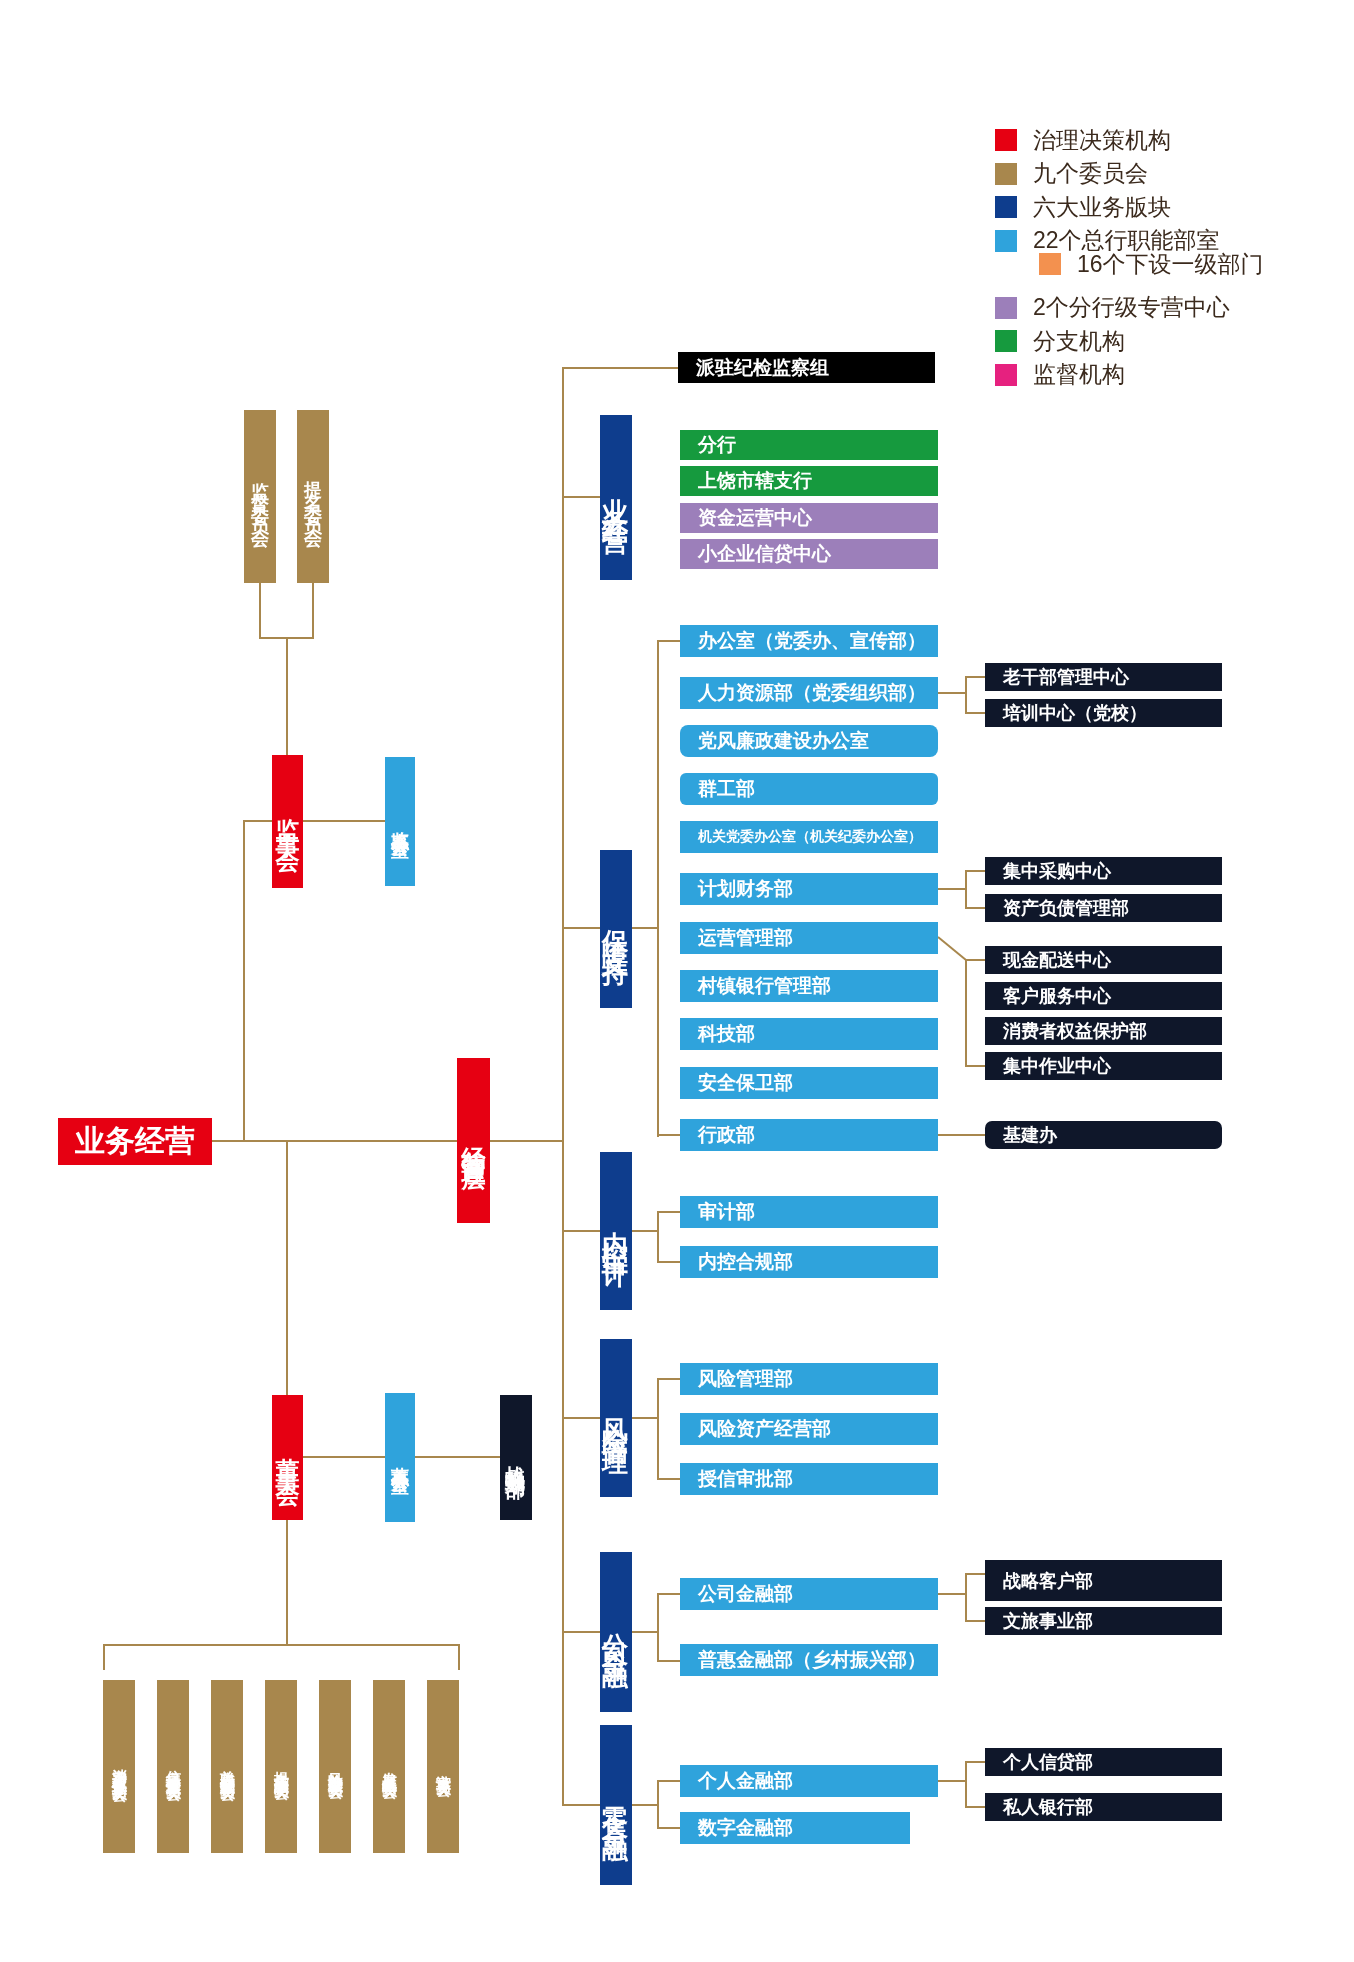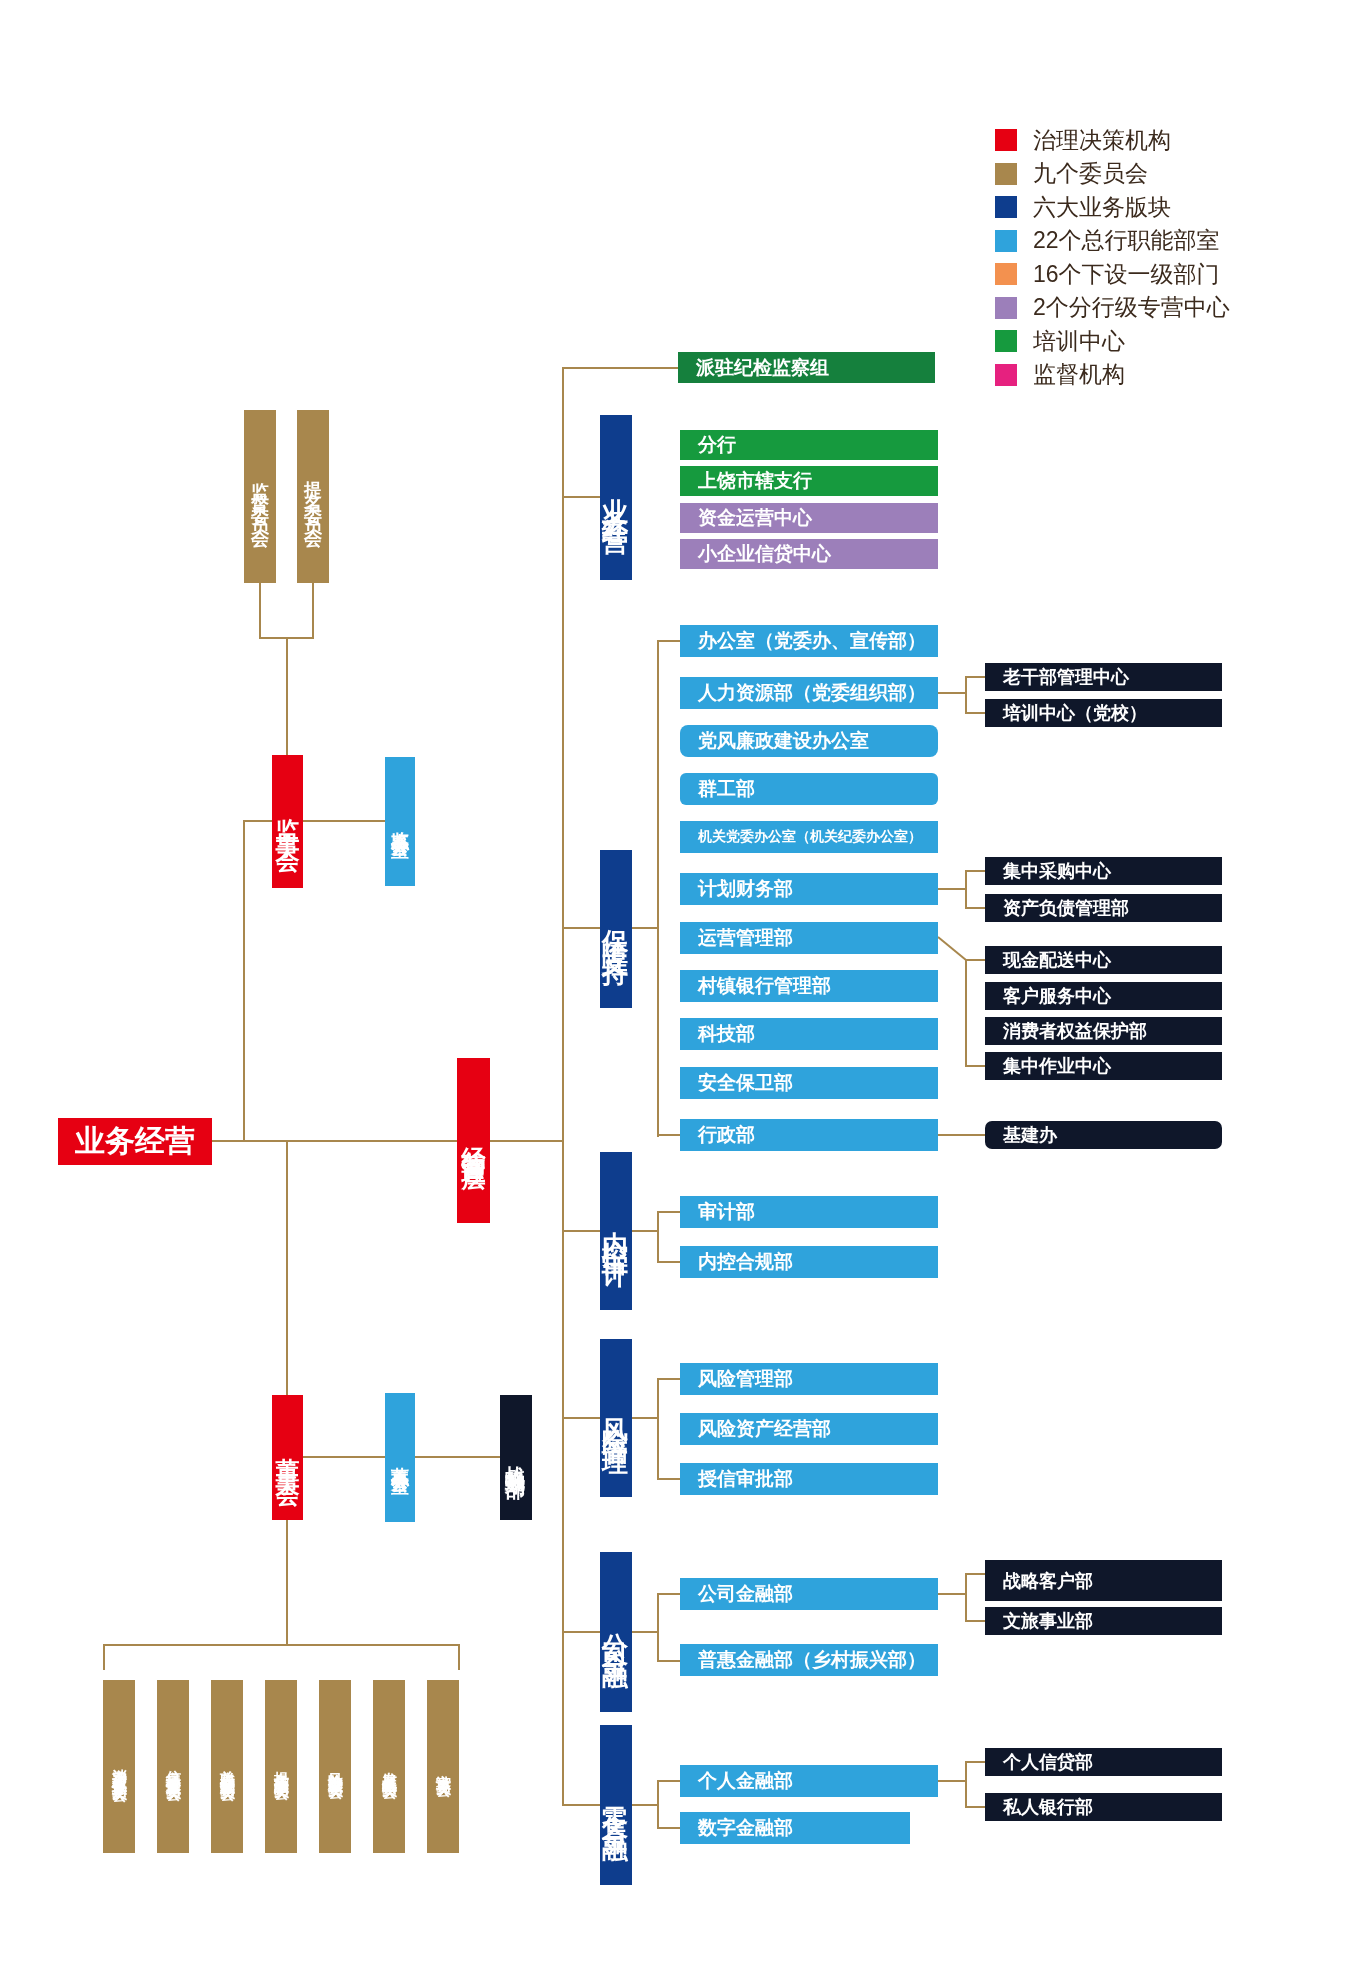--- a/index.html
+++ b/index.html
@@ -4,21 +4,21 @@
 <style>
   html,body{margin:0;padding:0;background:#ffffff;}
   #canvas{position:relative;width:1354px;height:1962px;background:#ffffff;overflow:hidden;
           font-family:"Liberation Sans","DejaVu Sans",sans-serif;}
   .box{position:absolute;color:#fff;font-weight:bold;box-sizing:border-box;}
   .v{writing-mode:vertical-rl;text-orientation:upright;display:flex;align-items:center;justify-content:center;}
   .h{display:flex;align-items:center;padding-left:18px;font-size:19px;}
   .c{justify-content:center;padding-left:0;}
   .red{background:#e60012}.gold{background:#a8874d}.navy{background:#0e3d8d}
   .sky{background:#2fa3dc}.orange{background:#0f172a}.purple{background:#9c7fba}
-  .green{background:#169a3e}.pink{background:#15803d}
+  .green{background:#169a3e}.pink{background:#000000}
   .hl{position:absolute;height:2px;background:#a8874d}
   .vl{position:absolute;width:2px;background:#a8874d}
   .hdr{font-size:26px;letter-spacing:10px;}
   .cmte{font-size:15px;letter-spacing:2px;padding:4px 0;}
   .sub{font-size:18px;}
   .xs{font-size:14px;}
   #legend{position:absolute;left:995px;top:128px;width:330px;height:280px;}
   .legend-row{position:absolute;left:0;display:flex;align-items:center;height:24px;}
   .swatch{display:inline-block;width:22px;height:22px;margin-right:16px;}
   .legend-label{font-size:23px;color:#3b2a1d;font-weight:normal;white-space:nowrap;}
@@ -38,31 +38,31 @@
         <span class="legend-label">九个委员会</span>
       </div>
       <div class="legend-row" style="top: 67px;">
         <span class="swatch" style="background: rgb(14, 61, 141);"></span>
         <span class="legend-label">六大业务版块</span>
       </div>
       <div class="legend-row" style="top: 100.5px;">
         <span class="swatch" style="background: rgb(47, 163, 220);"></span>
         <span class="legend-label">22个总行职能部室</span>
       </div>
-      <div class="legend-row" style="top: 134px;">
+      <div class="legend-row" style="top: 124px; margin-left: 44px;">
         <span class="swatch" style="background: rgb(243, 145, 79);"></span>
         <span class="legend-label">16个下设一级部门</span>
       </div>
       <div class="legend-row" style="top: 167.5px;">
         <span class="swatch" style="background: rgb(156, 127, 186);"></span>
         <span class="legend-label">2个分行级专营中心</span>
       </div>
       <div class="legend-row" style="top: 201px;">
         <span class="swatch" style="background: rgb(22, 154, 62);"></span>
-        <span class="legend-label">培训中心</span>
+        <span class="legend-label">分支机构</span>
       </div>
       <div class="legend-row" style="top: 234.5px;">
         <span class="swatch" style="background: rgb(230, 33, 127);"></span>
         <span class="legend-label">监督机构</span>
       </div>
     </div>
 
   <div class="box v gold" style="left: 244px; top: 410px; width: 32px; height: 173px; font-size: 18px; letter-spacing: 12px; z-index: 2;">监督委员会</div>
   <div class="box v gold" style="left: 297px; top: 410px; width: 32px; height: 173px; font-size: 18px; letter-spacing: 12px; z-index: 2;">提名委员会</div>
 

